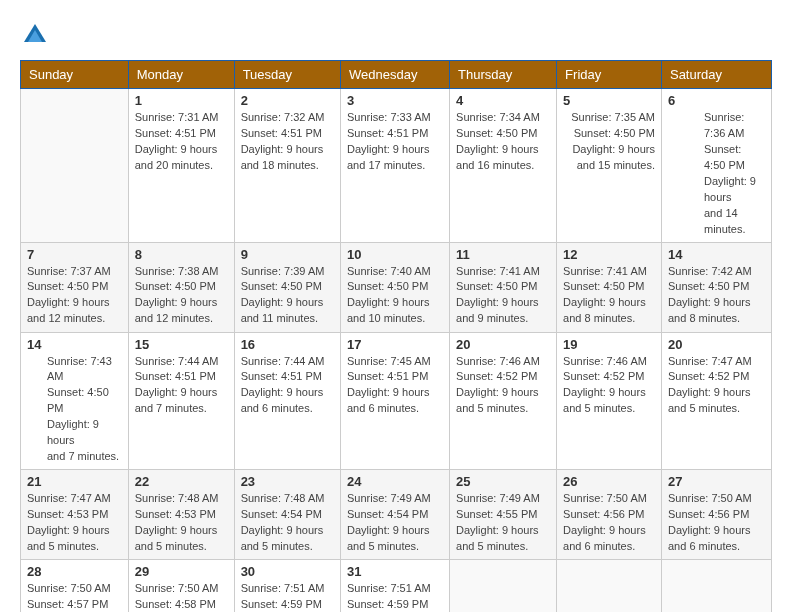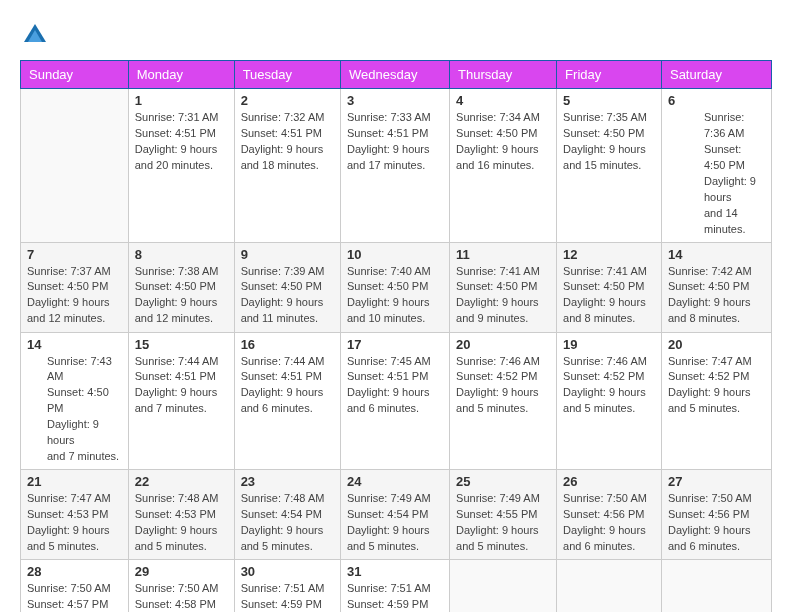--- a/index.html
+++ b/index.html
@@ -51,21 +51,21 @@
     .subtitle {
       font-size: 16px;
       color: #555;
     }
     .calendar {
       width: 100%;
       border-collapse: collapse;
       font-size: 11px;
     }
     .calendar thead tr th {
-      background: #d946ef;
+      background: #a16207;
       color: #fff;
       text-align: left;
       padding: 6px 8px;
       font-size: 13px;
       font-weight: normal;
       border: 1px solid #1a5eab;
     }
     .calendar tbody tr td {
       border: 1px solid #ccc;
       vertical-align: top;
@@ -151,21 +151,21 @@
         </td>
         <td>
           <span class="day-number">4</span>
           <div class="day-info" style="white-space: pre-line;">Sunrise: 7:34 AM
 Sunset: 4:50 PM
 Daylight: 9 hours
 and 16 minutes.</div>
         </td>
         <td>
           <span class="day-number">5</span>
-          <div class="day-info" style="white-space: pre-line;">Sunrise: 7:35 AM
+          <div class="day-info" style="white-space: pre-line; text-align: right;">Sunrise: 7:35 AM
 Sunset: 4:50 PM
 Daylight: 9 hours
 and 15 minutes.</div>
         </td>
         <td>
           <span class="day-number">6</span>
           <div class="day-info" style="white-space: pre-line; margin-left: 36px;">Sunrise: 7:36 AM
 Sunset: 4:50 PM
 Daylight: 9 hours
 and 14 minutes.</div>

